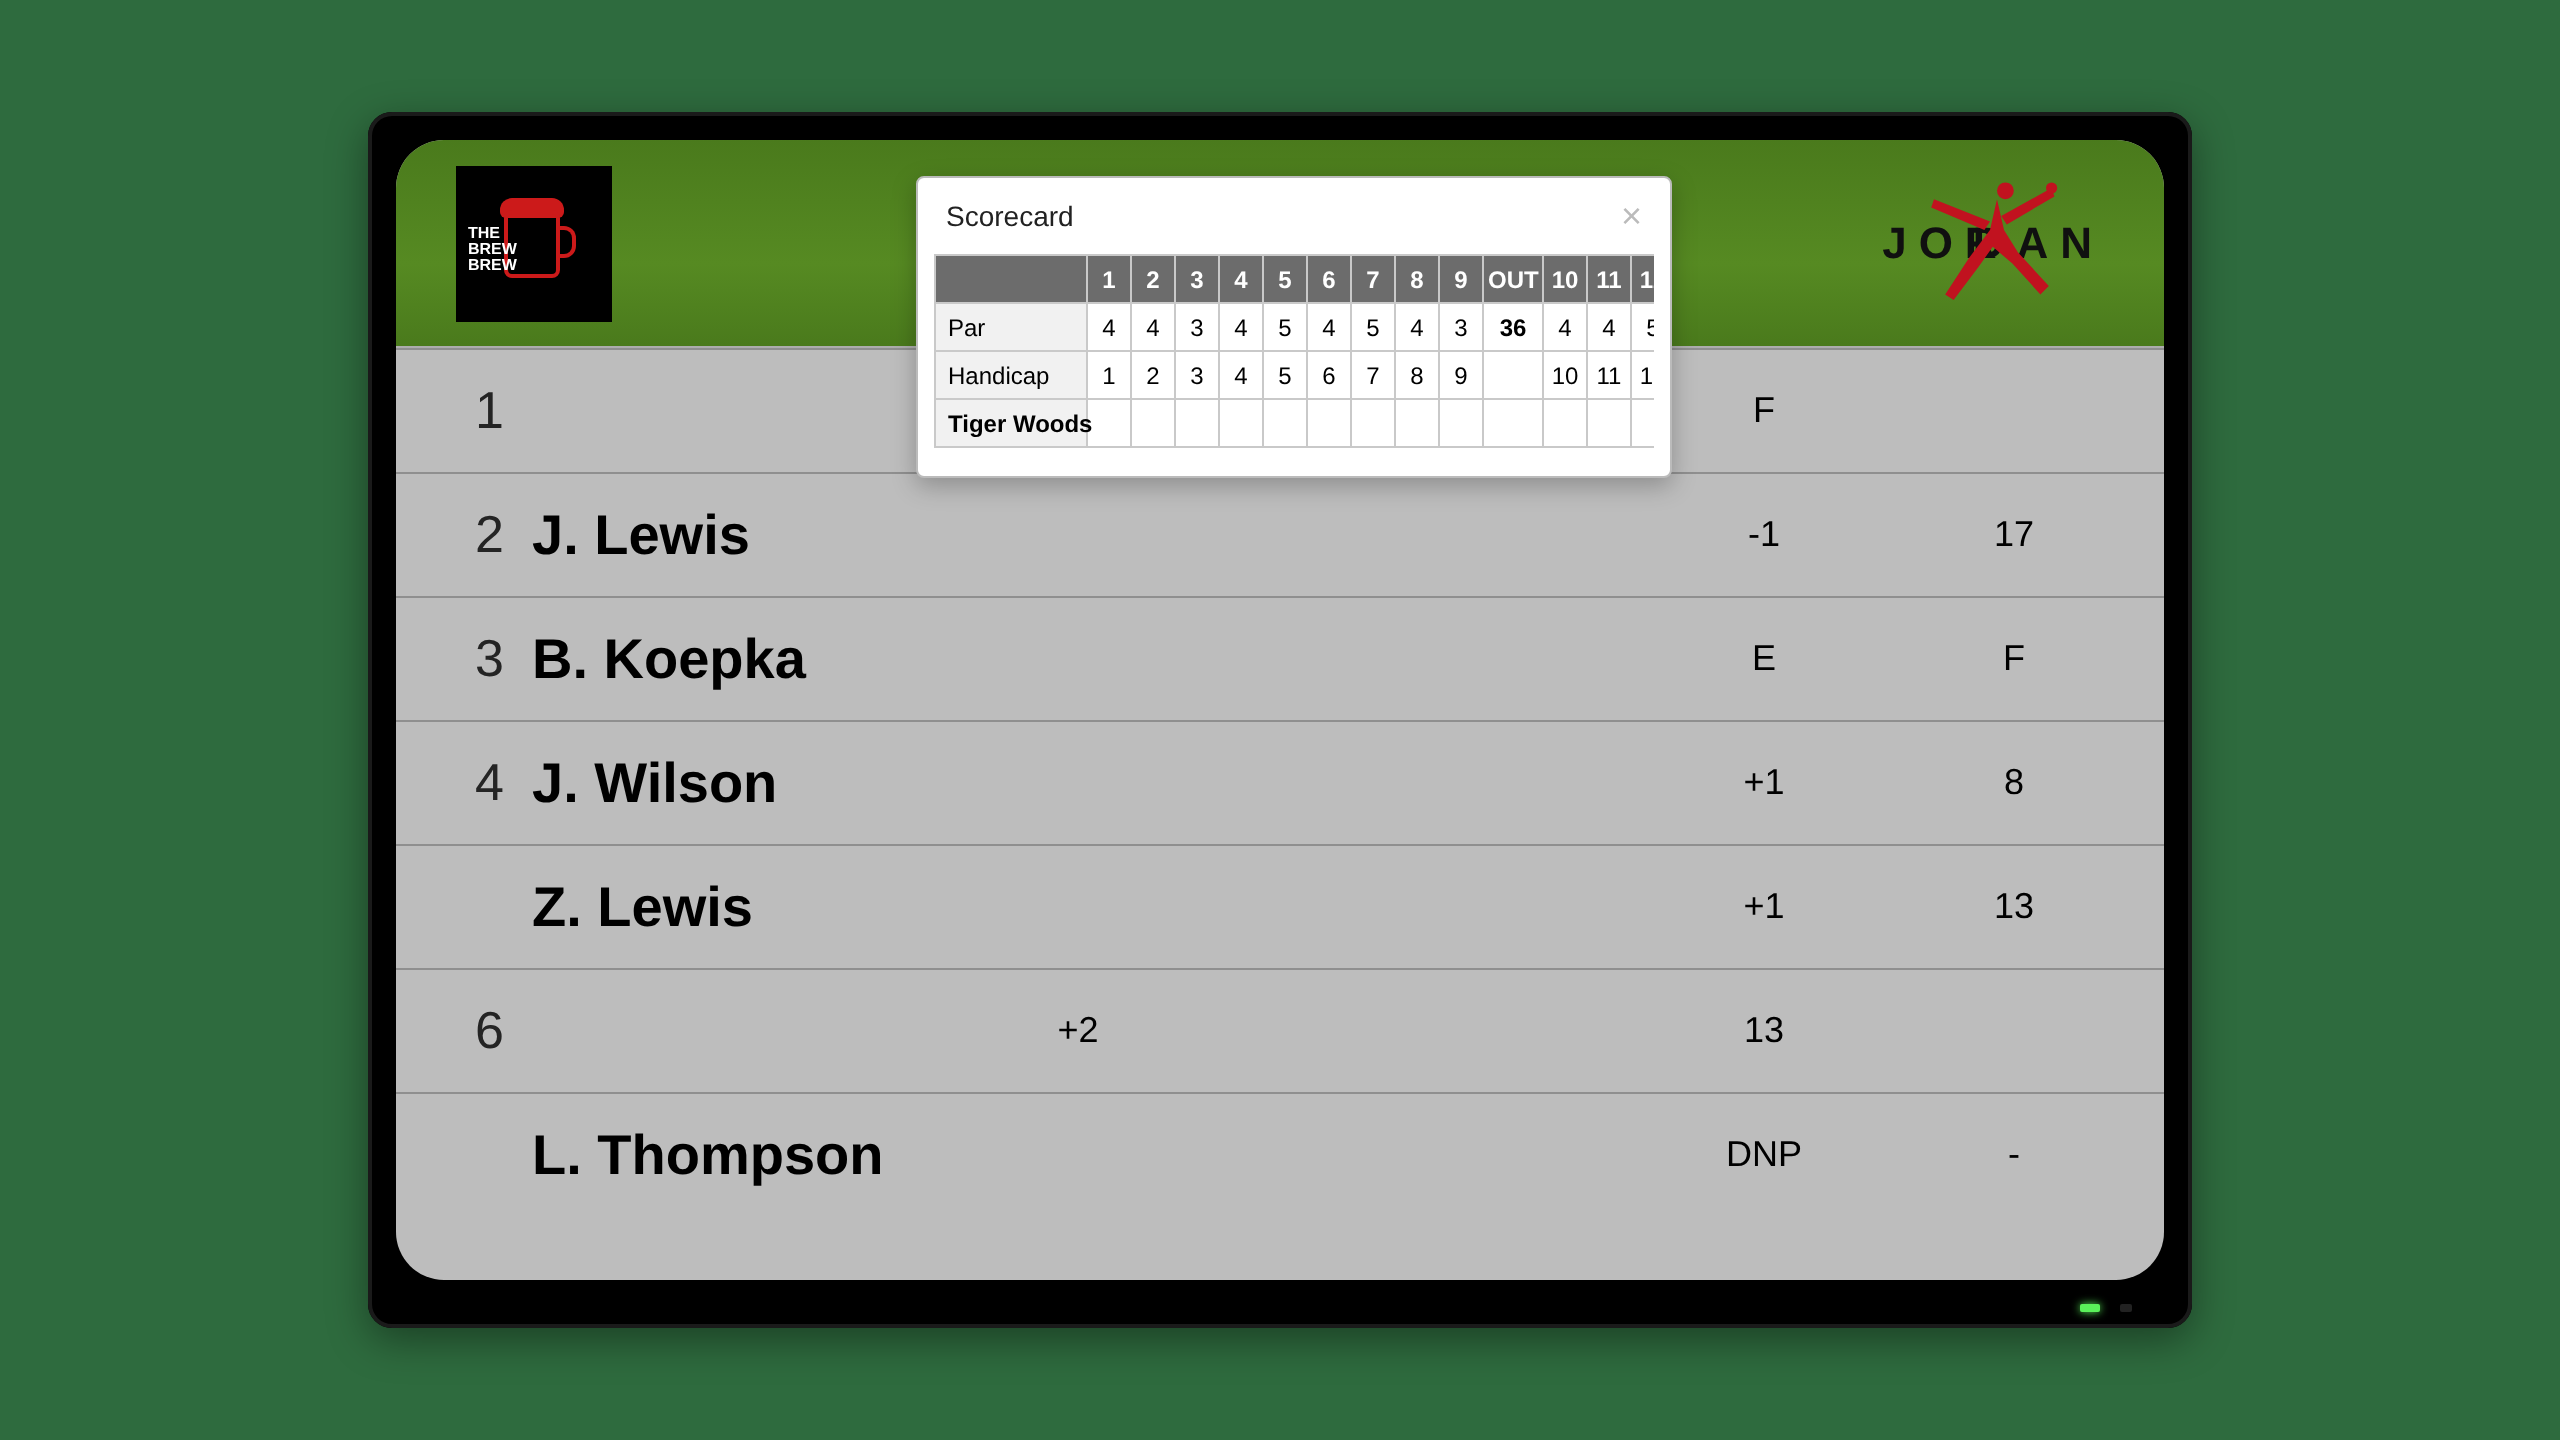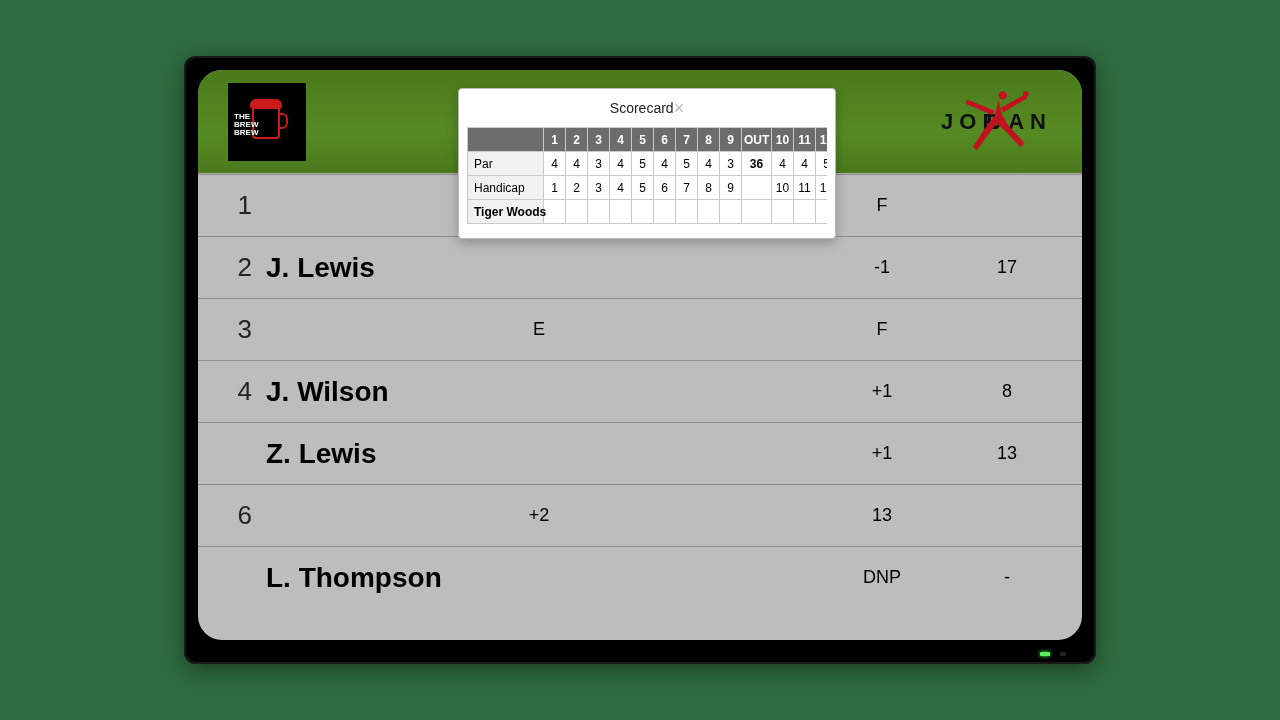--- a/index.html
+++ b/index.html
@@ -97,21 +97,21 @@
   .row .score, .row .thru { text-align:center; font-size:18px; color:#000; }
 
   
   .modal {
     position:absolute; left:260px; top:18px; width:378px;
     background:#fff; border:1px solid #bbb; border-radius:4px;
     box-shadow: 0 4px 12px rgba(0,0,0,.25);
     font-size:12px;
   }
   .modal-head {
-    padding: 10px 14px; display:flex; justify-content:center; align-items:center;
+    padding: 10px 14px; display:flex; justify-content:space-between; align-items:center;
     border-bottom: none;
   }
   .modal-head .title { font-size: 14px; color:#222; }
   .modal-close { color:#bbb; font-size:18px; line-height:1; cursor:pointer; }
   .modal-body { padding: 0 8px 14px 8px; }
   .sc-scroll { overflow-x:hidden; }
   table.sc {
     border-collapse: collapse; width: 100%; table-layout: fixed;
   }
   table.sc th, table.sc td {
@@ -183,20 +183,21 @@
           <div class="thru">F</div>
         </div>
         <div class="row">
           <div class="pos">2</div>
           <div class="name">J. Lewis</div>
           <div class="score">-1</div>
           <div class="thru">17</div>
         </div>
         <div class="row">
           <div class="pos">3</div>
+          <div class="name">B. Koepka</div>
           <div class="score">E</div>
           <div class="thru">F</div>
         </div>
         <div class="row">
           <div class="pos">4</div>
           <div class="name">J. Wilson</div>
           <div class="score">+1</div>
           <div class="thru">8</div>
         </div>
         <div class="row">

